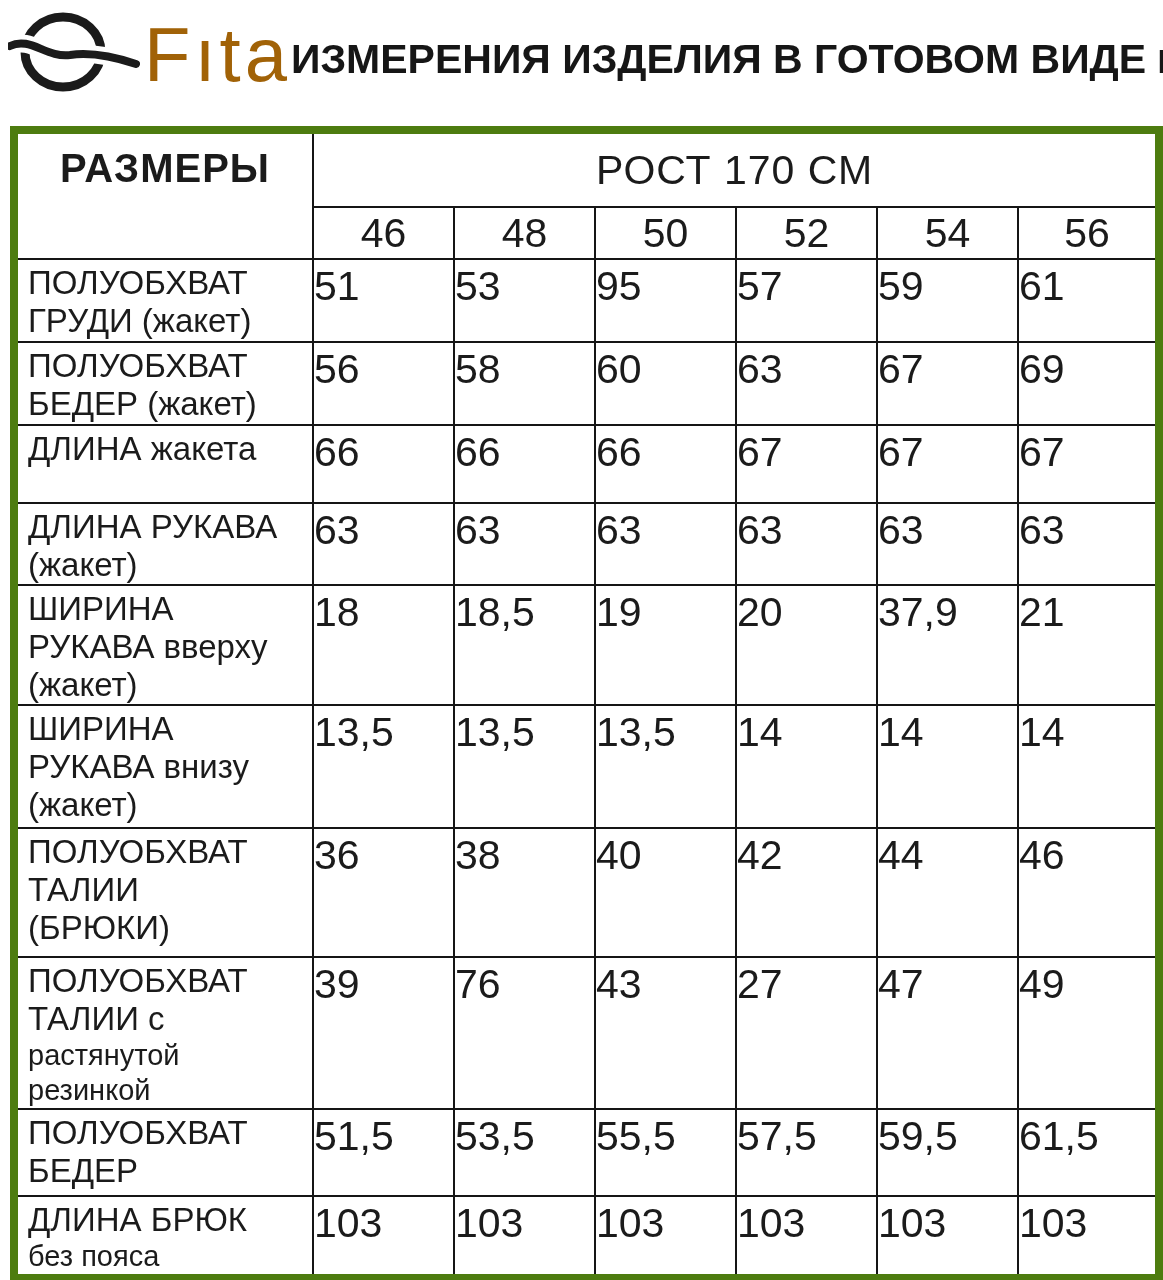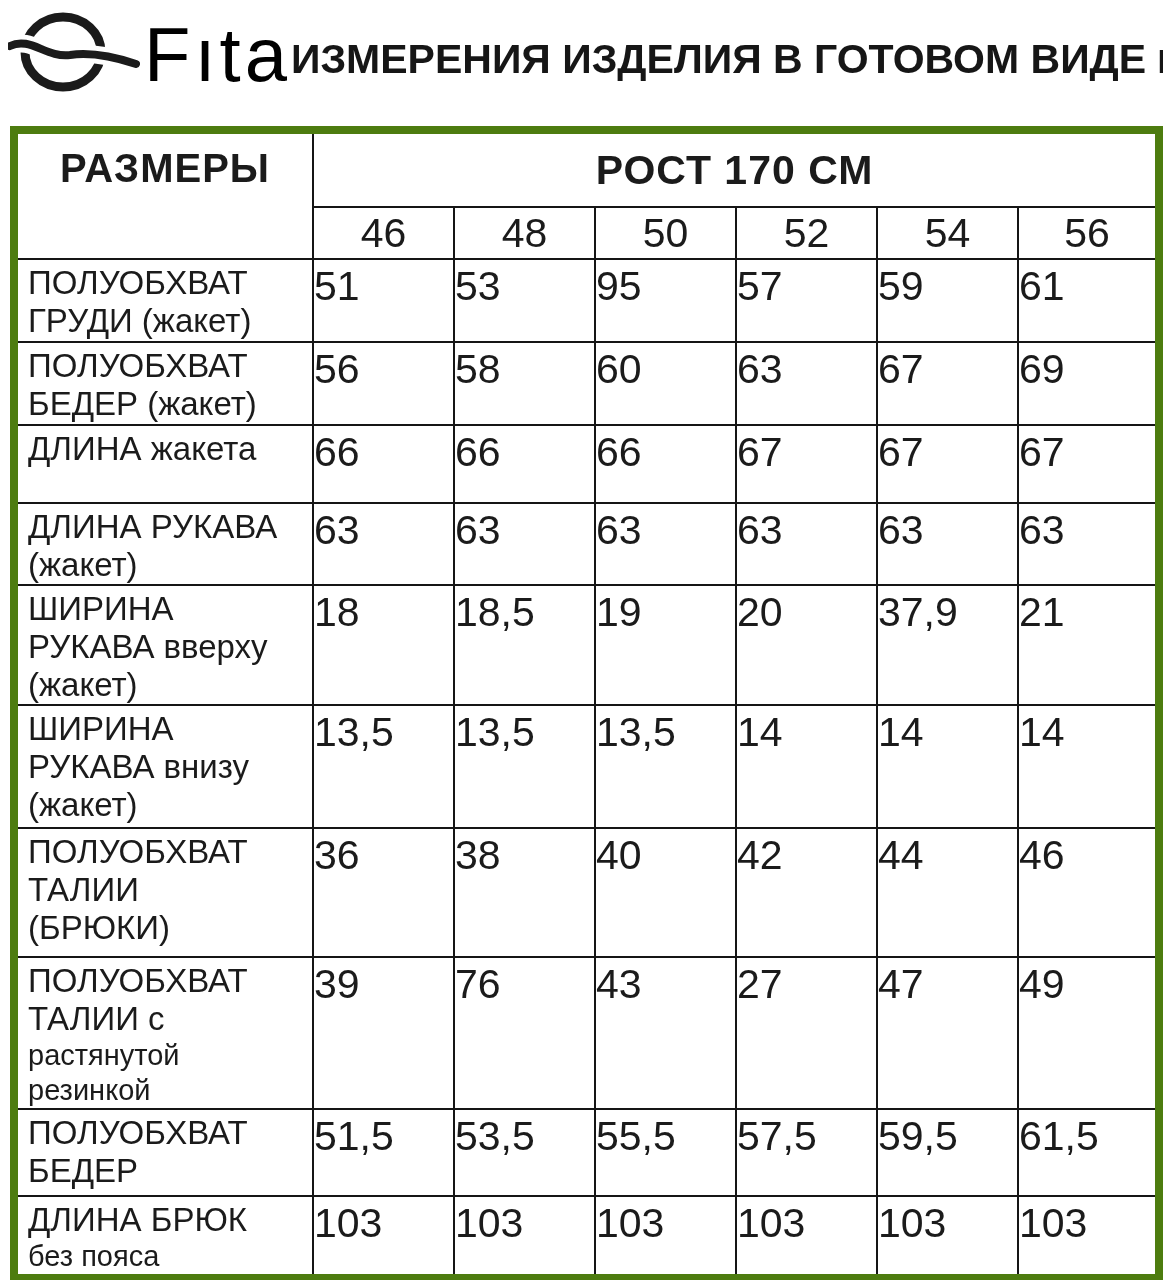--- a/index.html
+++ b/index.html
@@ -9,42 +9,42 @@
     -webkit-font-smoothing:antialiased;
   }
   .header{
     display:flex;align-items:flex-start;
     padding:6px 8px 0 8px;height:122px;box-sizing:border-box;
   }
   .logo{display:flex;align-items:flex-start;flex:0 0 auto;}
   .logo svg{width:132px;height:104px;display:block;}
   .wordmark{
     font-size:76px;line-height:98px;font-weight:400;
-    letter-spacing:4px;margin-left:4px;color:#000000;
+    letter-spacing:4px;margin-left:4px;color:#a16207;
   }
   .title{
     flex:1 1 auto;text-align:center;white-space:nowrap;
     font-weight:bold;font-size:41px;line-height:46px;
     padding-top:30px;letter-spacing:0px;color:#161616;
   }
   .title .model{font-size:34px;letter-spacing:0px;}
   table.size-table{
     border-collapse:collapse;table-layout:fixed;
     margin:4px 0 0 10px;width:1145px;
     border:8px solid #4d7c0f;
   }
   .size-table th,.size-table td{border:2px solid #151515;box-sizing:border-box;}
   col.c-label{width:299px;}
   col.c-size{width:141px;}
   th.corner{
     font-size:40px;font-weight:bold;text-align:center;vertical-align:top;
     padding-top:12px;letter-spacing:1px;
   }
   th.group{
-    font-size:41px;font-weight:bold;text-align:center;vertical-align:middle;
+    font-size:41px;font-weight:normal;text-align:center;vertical-align:middle;
     height:77px;letter-spacing:1px;
   }
   th.size{
     font-size:41px;font-weight:normal;text-align:center;vertical-align:middle;
     height:52px;
   }
   td.label{
     font-size:33px;line-height:38px;font-weight:normal;
     text-align:left;vertical-align:top;padding:4px 4px 0 10px;
   }

